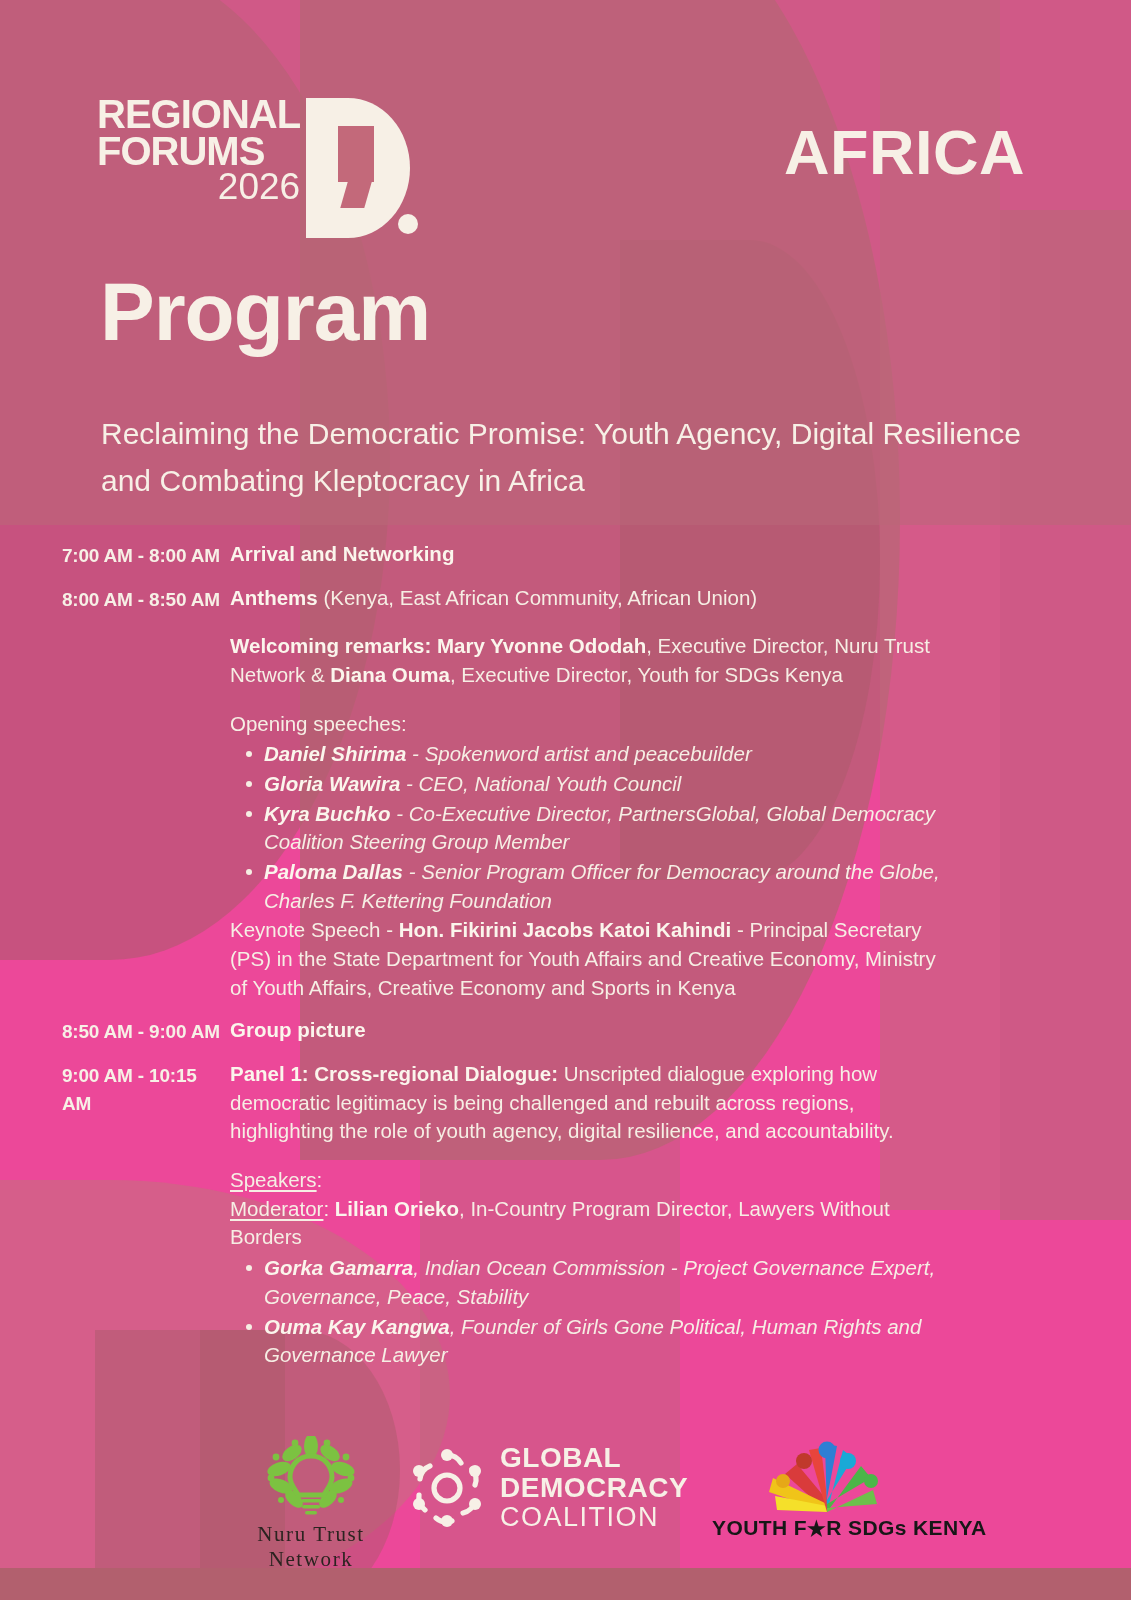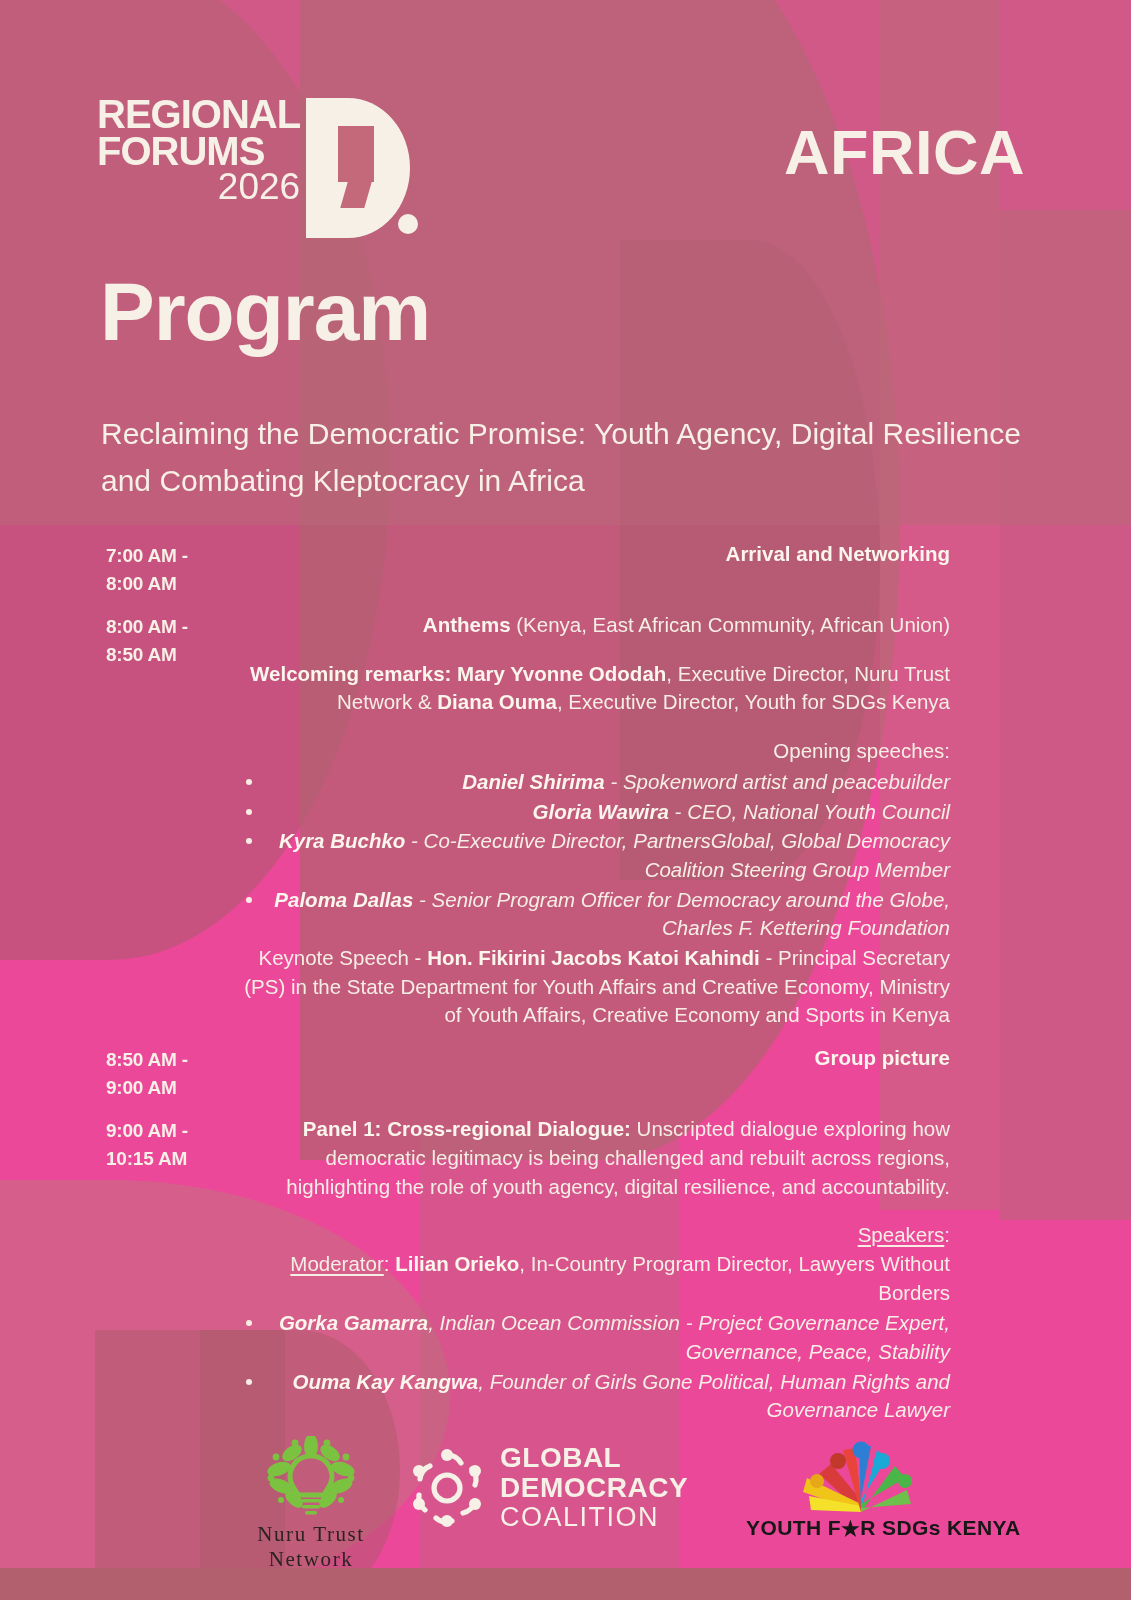--- a/index.html
+++ b/index.html
@@ -91,33 +91,32 @@
     line-height:1.58;
     font-weight:300;
   }
   
   .schedule{
     position:absolute;left:0;top:540px;width:1131px;
   }
   .row{display:flex;align-items:flex-start;margin-bottom:14px;}
   .time{
     width:230px;min-width:230px;
-    padding-left:106px;
+    padding-left:62px;
     box-sizing:border-box;
     font-size:19px;font-weight:bold;color:#f7f0e6;
     line-height:1.45;
     padding-top:2px;
     letter-spacing:-0.2px;
   }
   .content{
     width:720px;
     font-size:20.5px;color:#f6eee4;
     line-height:1.40;
     font-weight:300;
-    text-align:right;
   }
   .content b, .content strong{font-weight:bold;color:#fbf5ec;}
   .blk{margin-bottom:20px;}
   .blk:last-child{margin-bottom:0;}
   ul.spk{
     list-style:none;
     margin:2px 0 0 0;padding:0 0 0 34px;font-style:italic;
   }
   ul.spk li{
     position:relative;
@@ -140,21 +139,21 @@
   .nuru-name{
     font-family:"Liberation Serif", serif;
     font-size:21px;color:#2b2320;letter-spacing:1.6px;margin-top:4px;
   }
   .logo-gdc{position:absolute;left:408px;top:16px;display:flex;align-items:center;}
   .gdc-mark{width:78px;height:78px;position:relative;}
   .gdc-words{margin-left:14px;color:#f7f0e6;line-height:1.0;}
   .gdc-1{font-size:28px;font-weight:bold;letter-spacing:.5px;display:block;}
   .gdc-2{font-size:28px;font-weight:bold;letter-spacing:.5px;display:block;margin-top:2px;}
   .gdc-3{font-size:27px;font-weight:300;letter-spacing:1.5px;display:block;margin-top:2px;}
-  .logo-ysk{position:absolute;left:746px;top:6px;width:230px;}
+  .logo-ysk{position:absolute;left:712px;top:6px;width:230px;}
   .ysk-mark{width:160px;height:80px;margin:0 auto;position:relative;}
   .ysk-name{
     font-size:21px;font-weight:bold;color:#171717;
     letter-spacing:0.4px;margin-top:2px;white-space:nowrap;
   }
   .ysk-star{display:inline-block;transform:translateY(1px);}
 </style>
 </head>
 <body>
 

